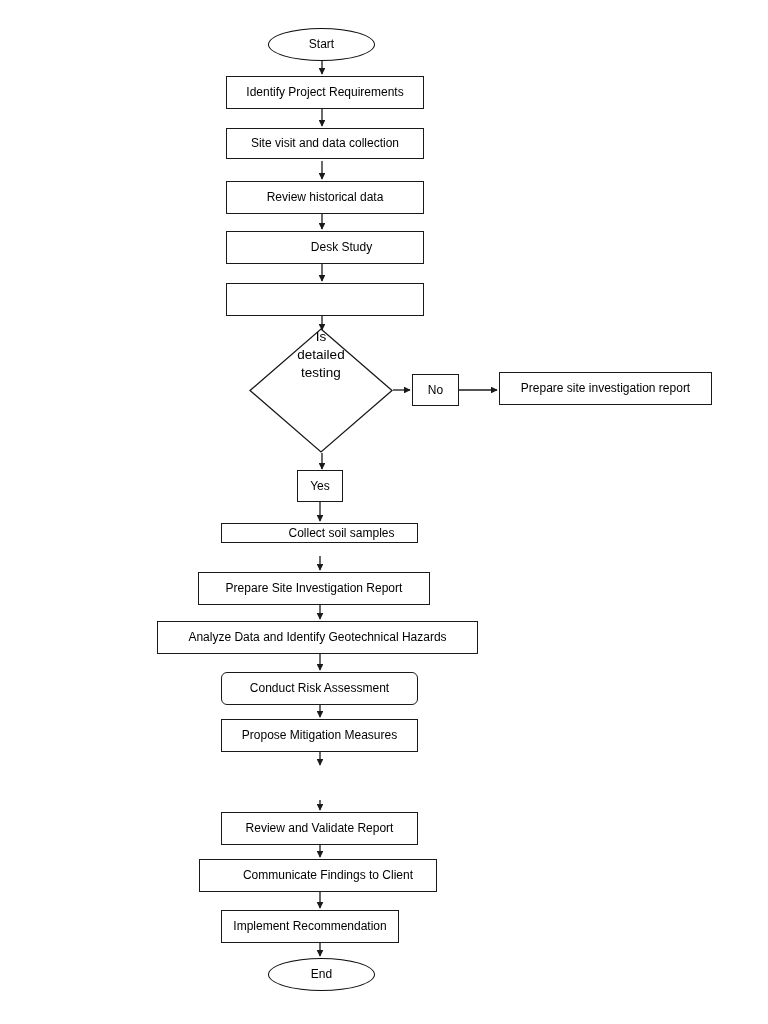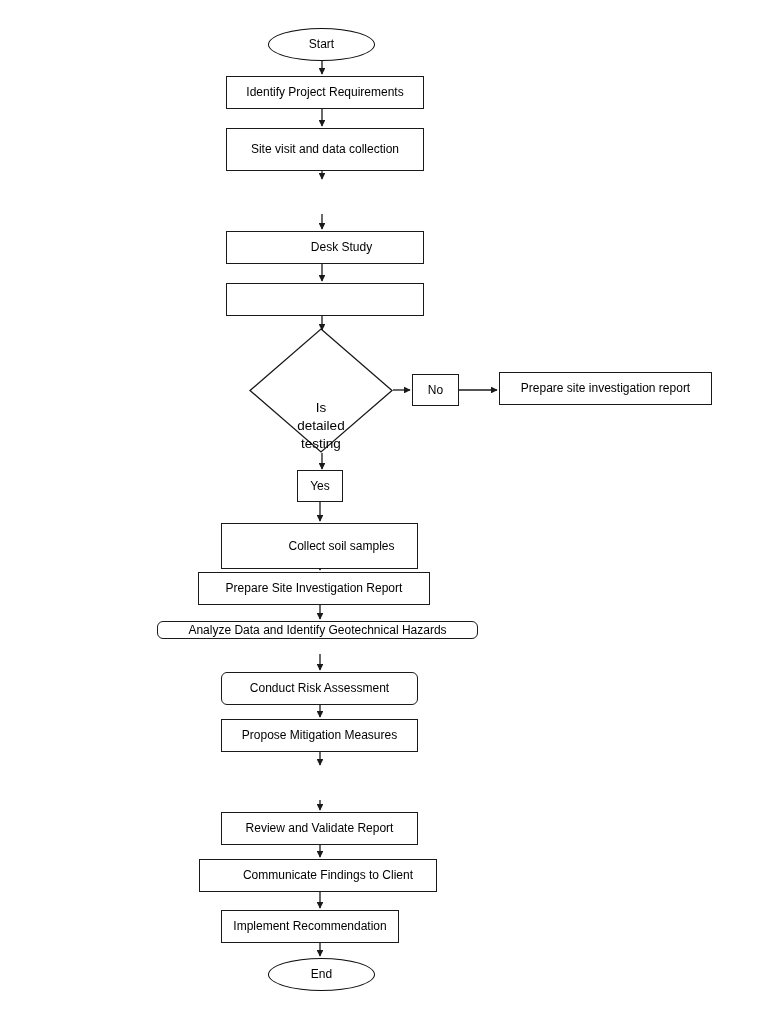--- a/index.html
+++ b/index.html
@@ -37,21 +37,21 @@
     white-space: pre;
   }
   .terminator {
     border-radius: 50%;
     border: 1.2px solid #0d0d0d;
   }
   .decision {
     position: absolute;
     box-sizing: border-box;
     display: flex;
-    align-items: flex-end;
+    align-items: flex-start;
     justify-content: center;
     text-align: center;
     font-size: 13.5px;
     line-height: 18px;
     white-space: pre;
   }
   .decision .dia-shape {
     position: absolute;
     left: 0; top: 0;
     width: 100%;
@@ -104,24 +104,27 @@
   </svg>
 
   <div class="node terminator" style="left:268px; top:28px; width:107px; height:33px;">
     <span>Start</span>
   </div>
 
   <div class="node" style="left:226px; top:76px; width:198px; height:33px;">
     <span>Identify Project Requirements</span>
   </div>
 
-  <div class="node" style="left:226px; top:128px; width:198px; height:43px;">
+  <div class="node" style="left:226px; top:128px; width:198px; height:31px;">
     <span>Site visit and data collection</span>
   </div>
 
+  <div class="node" style="left:226px; top:181px; width:198px; height:33px;">
+    <span>Review historical data</span>
+  </div>
 
   <div class="node" style="left:226px; top:231px; width:198px; height:33px;padding-left:33px;">
     <span>Desk Study</span>
   </div>
 
   <div class="node" style="left:226px; top:283px; width:198px; height:33px; align-items:flex-start;">
     <div style="padding-top:5px;">
       
       
     </div>
@@ -141,29 +144,29 @@
   </div>
 
   <div class="node" style="left:499px; top:372px; width:213px; height:33px;">
     <span>Prepare site investigation report</span>
   </div>
 
   <div class="node" style="left:297px; top:470px; width:46px; height:32px;">
     <span>Yes</span>
   </div>
 
-  <div class="node" style="left:221px; top:523px; width:197px; height:46px;padding-left:44px;">
+  <div class="node" style="left:221px; top:523px; width:197px; height:20px;padding-left:44px;">
     <span>Collect soil samples</span>
   </div>
 
   <div class="node" style="left:198px; top:572px; width:232px; height:33px;">
     <span>Prepare Site Investigation Report</span>
   </div>
 
-  <div class="node" style="left:157px; top:621px; width:321px; height:18px;border-radius:6px;">
+  <div class="node" style="left:157px; top:621px; width:321px; height:33px;">
     <span>Analyze Data and Identify Geotechnical Hazards</span>
   </div>
 
   <div class="node" style="left:221px; top:672px; width:197px; height:33px;border-radius:6px;">
     <span>Conduct Risk Assessment</span>
   </div>
 
   <div class="node" style="left:221px; top:719px; width:197px; height:33px;">
     <span>Propose Mitigation Measures</span>
   </div>

